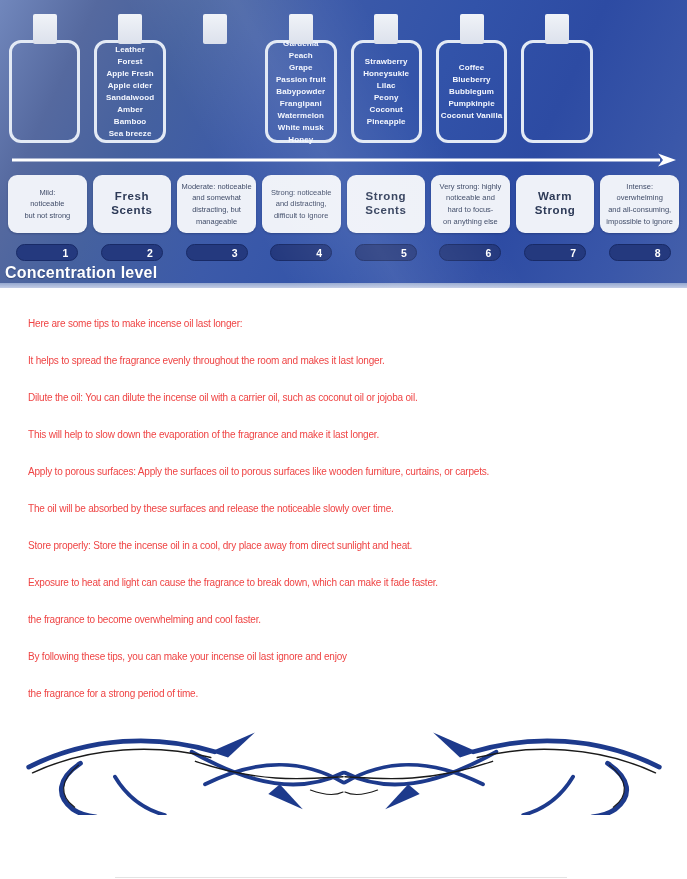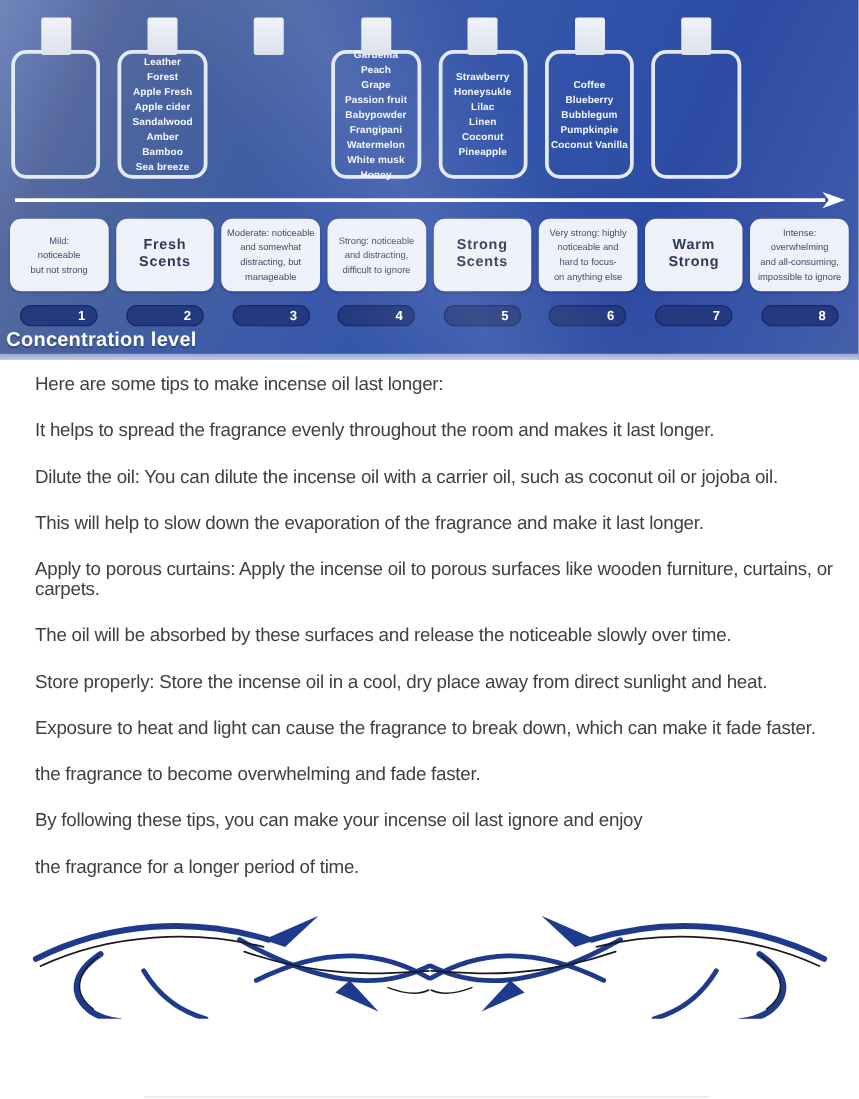--- a/index.html
+++ b/index.html
@@ -74,21 +74,21 @@
   .axis-label{
     position:relative;color:#ffffff;font-size:16px;font-weight:bold;
     letter-spacing:.2px;margin:3px 0 0 5px;height:19px;
     text-shadow:0 1px 1px rgba(10,20,60,.35);
   }
   .banner-strip{height:5px;background:linear-gradient(180deg,#94a7cf,#c3cde6);}
 
   
   .tips{padding:12px 0 0 28px;}
   .tips p{
-    margin:0 0 21px;font-size:15px;line-height:16px;color:#404040;
+    margin:16px 0 21px;font-size:10px;line-height:16px;color:#ef4444;
     letter-spacing:-.2px;
   }
 
   
   .flourish{width:670px;height:92px;margin:0 auto;display:block;}
   .bottom-hairline{
     position:absolute;left:115px;bottom:1px;width:452px;height:1px;background:#e3e3e3;
   }
 </style>
 </head>
@@ -132,21 +132,21 @@
 White musk
 Honey</div>
         </div>
       </div>
       <div class="bottle">
         <div class="cap"></div>
         <div class="body">
           <div class="scents">Strawberry
 Honeysukle
 Lilac
-Linen
+Peony
 Coconut
 Pineapple</div>
         </div>
       </div>
       <div class="bottle">
         <div class="cap"></div>
         <div class="body">
           <div class="scents">Coffee
 Blueberry
 Bubblegum
@@ -239,27 +239,27 @@
   <div class="axis-label">Concentration level</div>
 
   <div class="banner-strip"></div>
 </div>
 
 <div class="tips">
     <p>Here are some tips to make incense oil last longer:</p>
     <p>It helps to spread the fragrance evenly throughout the room and makes it last longer.</p>
     <p>Dilute the oil: You can dilute the incense oil with a carrier oil, such as coconut oil or jojoba oil.</p>
     <p>This will help to slow down the evaporation of the fragrance and make it last longer.</p>
-    <p>Apply to porous curtains: Apply the incense oil to porous surfaces like wooden furniture, curtains, or carpets.</p>
+    <p>Apply to porous surfaces: Apply the surfaces oil to porous surfaces like wooden furniture, curtains, or carpets.</p>
     <p>The oil will be absorbed by these surfaces and release the noticeable slowly over time.</p>
     <p>Store properly: Store the incense oil in a cool, dry place away from direct sunlight and heat.</p>
     <p>Exposure to heat and light can cause the fragrance to break down, which can make it fade faster.</p>
-    <p>the fragrance to become overwhelming and fade faster.</p>
+    <p>the fragrance to become overwhelming and cool faster.</p>
     <p>By following these tips, you can make your incense oil last ignore and enjoy</p>
-    <p>the fragrance for a longer period of time.</p>
+    <p>the fragrance for a strong period of time.</p>
   </div>
 
 <svg class="flourish" viewBox="0 0 670 96">
   <defs>
     <g id="halfFl" fill="none" stroke-linecap="round">
 
       <path d="M6,46 C70,14 140,12 200,30" stroke="#1d3a8c" stroke-width="5"></path>
       <path d="M196,30 L242,10 L214,36 Z" fill="#1d3a8c" stroke="none"></path>
       <path d="M60,42 C36,58 34,76 52,90 C58,94 66,97 76,98" stroke="#1d3a8c" stroke-width="5"></path>
       <path d="M96,56 C108,76 126,90 148,96" stroke="#1d3a8c" stroke-width="4"></path>

